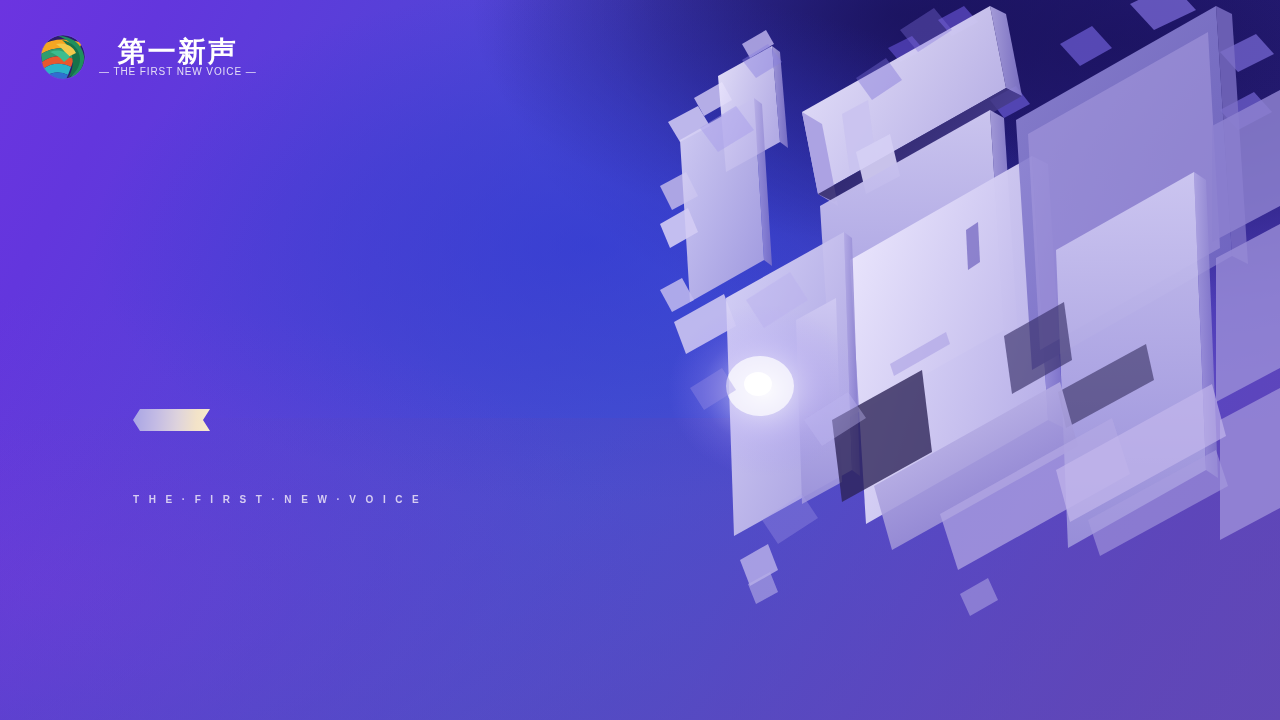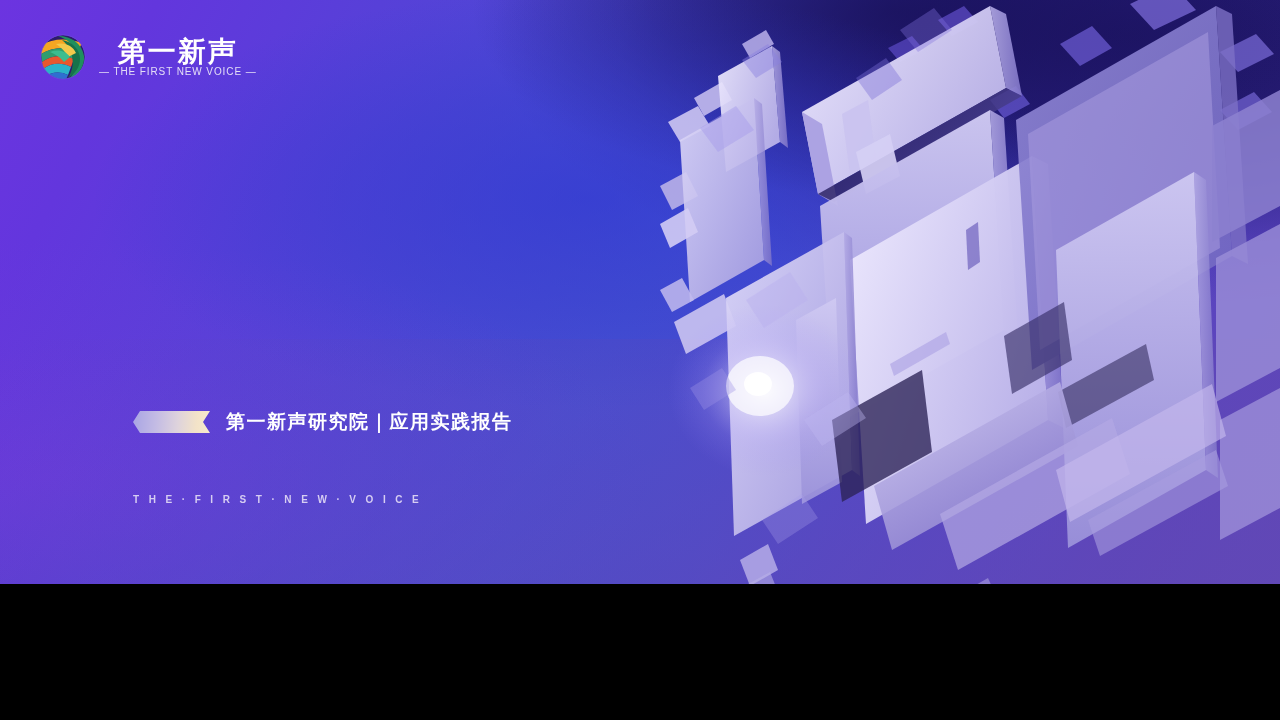--- a/index.html
+++ b/index.html
@@ -3,21 +3,21 @@
 <meta charset="utf-8">
 <style>
   html, body {
     margin: 0;
     padding: 0;
     background: #000;
   }
   #slide {
     position: relative;
     width: 1280px;
-    height: 584px;
+    height: 720px;
     overflow: hidden;
     font-family: "Liberation Sans", "DejaVu Sans", sans-serif;
     background: #6d28d9;
   }
 
   
   .bg-base {
     position: absolute;
     inset: 0;
     background:
@@ -362,18 +362,17 @@
       <div class="logo-cn">第一新声</div>
       <div class="logo-en">— THE FIRST NEW VOICE —</div>
     </div>
   </div>
 
   <div class="headline">
   </div>
 
   <div class="subtitle-row">
     <div class="sub-bar"></div>
-    <div class="sub-text">第一新声研究院｜应用实践报告</div>
   </div>
 
   <div class="tagline">T H E · F I R S T · N E W · V O I C E</div>
 
 </div>
 
 </body></html>

